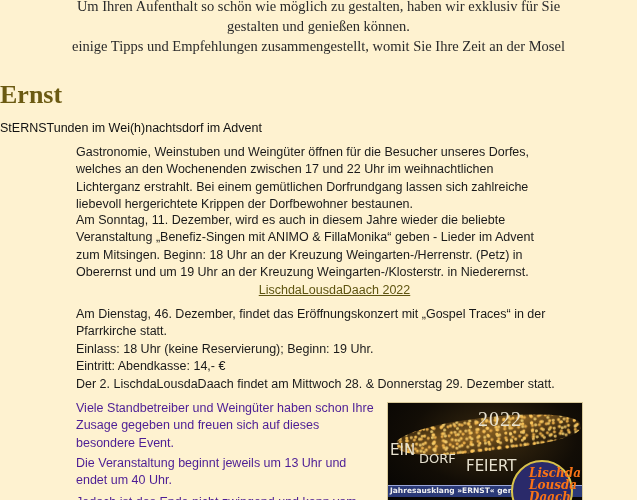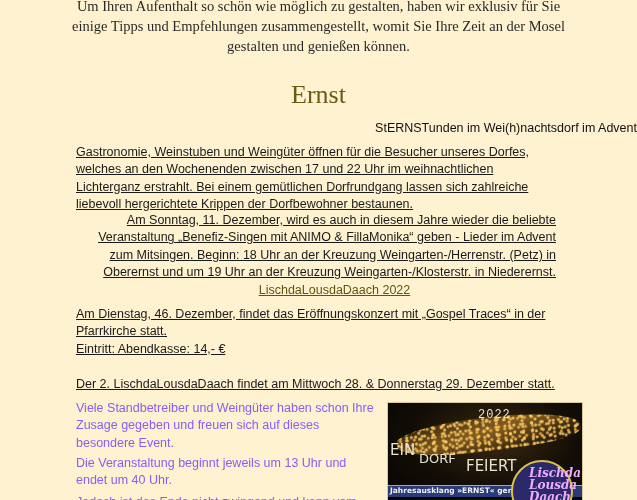--- a/index.html
+++ b/index.html
@@ -9,44 +9,44 @@
     }
     body { position: relative; font-family: "Liberation Sans", sans-serif; color: #222; }
     .intro {
       position: absolute; left: 0; top: -4px; width: 637px;
       text-align: center;
       font-family: "Liberation Serif", "DejaVu Serif", serif;
       font-size: 14.5px; line-height: 20px; color: #2a2a2a;
     }
     .intro p { margin: 0; }
     .heading {
-      position: absolute; left: 0; top: 80px; width: 637px; text-align: center;
+      position: absolute; left: 0; top: 80px; width: 637px; text-align: left;
       font-family: "Liberation Serif", "DejaVu Serif", serif;
-      font-size: 26px; color: #6b5a12; font-weight: normal;
+      font-size: 26px; color: #6b5a12; font-weight: bold;
     }
     .subtitle {
-      position: absolute; left: 0; top: 121px; width: 637px; text-align: right;
+      position: absolute; left: 0; top: 121px; width: 637px; text-align: left;
       font-size: 12.5px; color: #111;
     }
     .content {
       position: absolute; left: 76px; width: 480px;
-      font-size: 12.5px; line-height: 17.3px; color: #1a1a1a; text-decoration: underline;
+      font-size: 12.5px; line-height: 17.3px; color: #1a1a1a;
     }
     .p1 { top: 144px; }
-    .p2 { top: 212px; text-align: right; }
+    .p2 { top: 212px; }
     .link-line {
       position: absolute; left: 16px; top: 283px; width: 637px; text-align: center;
       font-size: 12.5px;
     }
     .link-line a { color: #5e5410; text-decoration: underline; cursor: pointer; }
     .p3 { top: 306px; }
     .p4 { top: 376px; }
     .left-col {
       position: absolute; left: 76px; width: 300px;
-      font-size: 12.5px; line-height: 17.3px; color: #8b5cf6;
+      font-size: 12.5px; line-height: 17.3px; color: #4c1d95;
     }
     .p5 { top: 400px; }
     .p6 { top: 455px; }
     .p7 { top: 494px; }
     .event-image {
       position: absolute; left: 387px; top: 402px; width: 196px; height: 100px;
       background: radial-gradient(ellipse at 55% 35%, #3a2a10 0%, #120d06 55%, #050403 100%);
       overflow: hidden;
       border: 1px solid #d8c99a;
     }
@@ -57,65 +57,66 @@
         radial-gradient(circle at 20% 60%, rgba(255,200,90,0.9) 0 1px, transparent 2px),
         radial-gradient(circle at 40% 40%, rgba(255,210,110,0.8) 0 1px, transparent 2px),
         radial-gradient(circle at 60% 55%, rgba(255,190,80,0.8) 0 1px, transparent 2px),
         radial-gradient(circle at 80% 30%, rgba(255,220,120,0.8) 0 1px, transparent 2px),
         linear-gradient(170deg, rgba(120,80,20,0.2) 0%, rgba(200,140,50,0.55) 45%, rgba(90,60,20,0.3) 80%, transparent 100%);
       background-size: 9px 7px, 11px 8px, 7px 9px, 13px 6px, 100% 100%;
       transform: rotate(-7deg);
     }
     .img-year {
       position: absolute; left: 90px; top: 5px;
-      font-family: Liberation Mono, monospace; font-size: 12px; color: #e8e2d0; letter-spacing: 1px;
+      font-family: Liberation Serif, serif; font-size: 20px; color: #e8e2d0; letter-spacing: 1px;
     }
     .img-ein { position: absolute; left: 2px; top: 38px; font-family: "DejaVu Sans", sans-serif; font-size: 15px; color: #e8e2d0; }
     .img-dorf { position: absolute; left: 31px; top: 48px; font-family: "DejaVu Sans", sans-serif; font-size: 13px; color: #e8e2d0; }
     .img-feiert { position: absolute; left: 78px; top: 54px; font-family: "DejaVu Sans", sans-serif; font-size: 15px; color: #e8e2d0; }
     .img-banner {
       position: absolute; left: 0; top: 82px; width: 196px; height: 12px;
       background: #2b3a78; border-top: 1px solid #9aa6d8;
     }
     .img-banner span {
       position: absolute; left: 2px; top: 0px;
       font-family: "DejaVu Sans", sans-serif; font-size: 7.5px; color: #f2f2f2; font-weight: bold;
     }
     .img-badge {
       position: absolute; left: 123px; top: 57px; width: 62px; height: 62px;
       border-radius: 50%; background: #2a2a6a; border: 2px solid #d8c24a;
       text-align: center;
     }
     .img-badge span {
       display: block; font-family: "DejaVu Serif", serif; font-style: italic; font-weight: bold;
-      font-size: 12px; line-height: 12px; color: #f0abfc; margin-left: 16px;
+      font-size: 12px; line-height: 12px; color: #f97316; margin-left: 16px;
     }
     .img-badge span:first-child { margin-top: 5px; }
   </style>
 </head>
 <body>
 
 <div class="intro">
   <p>Um Ihren Aufenthalt so schön wie möglich zu gestalten, haben wir exklusiv für Sie</p>
+  <p>gestalten und genießen können.</p>
   <p>einige Tipps und Empfehlungen zusammengestellt, womit Sie Ihre Zeit an der Mosel</p>
-  <p>gestalten und genießen können.</p>
 </div>
 
 <h2 class="heading">Ernst</h2>
 <div class="subtitle">StERNSTunden im Wei(h)nachtsdorf im Advent</div>
 
 <p class="content p1">Gastronomie, Weinstuben und Weingüter öffnen für die Besucher unseres Dorfes, welches an den Wochenenden zwischen 17 und 22 Uhr im weihnachtlichen Lichterganz erstrahlt. Bei einem gemütlichen Dorfrundgang lassen sich zahlreiche liebevoll hergerichtete Krippen der Dorfbewohner bestaunen.</p>
 <p class="content p2">Am Sonntag, 11. Dezember, wird es auch in diesem Jahre wieder die beliebte Veranstaltung „Benefiz-Singen mit ANIMO &amp; FillaMonika“ geben - Lieder im Advent zum Mitsingen. Beginn: 18 Uhr an der Kreuzung Weingarten-/Herrenstr. (Petz) in Oberernst und um 19 Uhr an der Kreuzung Weingarten-/Klosterstr. in Niederernst.</p>
 
 <div class="link-line">
   <a>LischdaLousdaDaach 2022</a>
 </div>
 
 <div class="content p3">
   <div>Am Dienstag, 46. Dezember, findet das Eröffnungskonzert mit „Gospel Traces“ in der Pfarrkirche statt.</div>
+  <div>Einlass: 18 Uhr (keine Reservierung); Beginn: 19 Uhr.</div>
   <div>Eintritt: Abendkasse: 14,- €</div>
 </div>
 
 <p class="content p4">Der 2. LischdaLousdaDaach findet am Mittwoch 28. &amp; Donnerstag 29. Dezember statt.</p>
 
 <p class="left-col p5">Viele Standbetreiber und Weingüter haben schon Ihre Zusage gegeben und freuen sich auf dieses besondere Event.</p>
 <p class="left-col p6">Die Veranstaltung beginnt jeweils um 13 Uhr und endet um 40 Uhr.</p>
 <p class="left-col p7">Jedoch ist das Ende nicht zwingend und kann vom</p>
 
 <div class="event-image">

